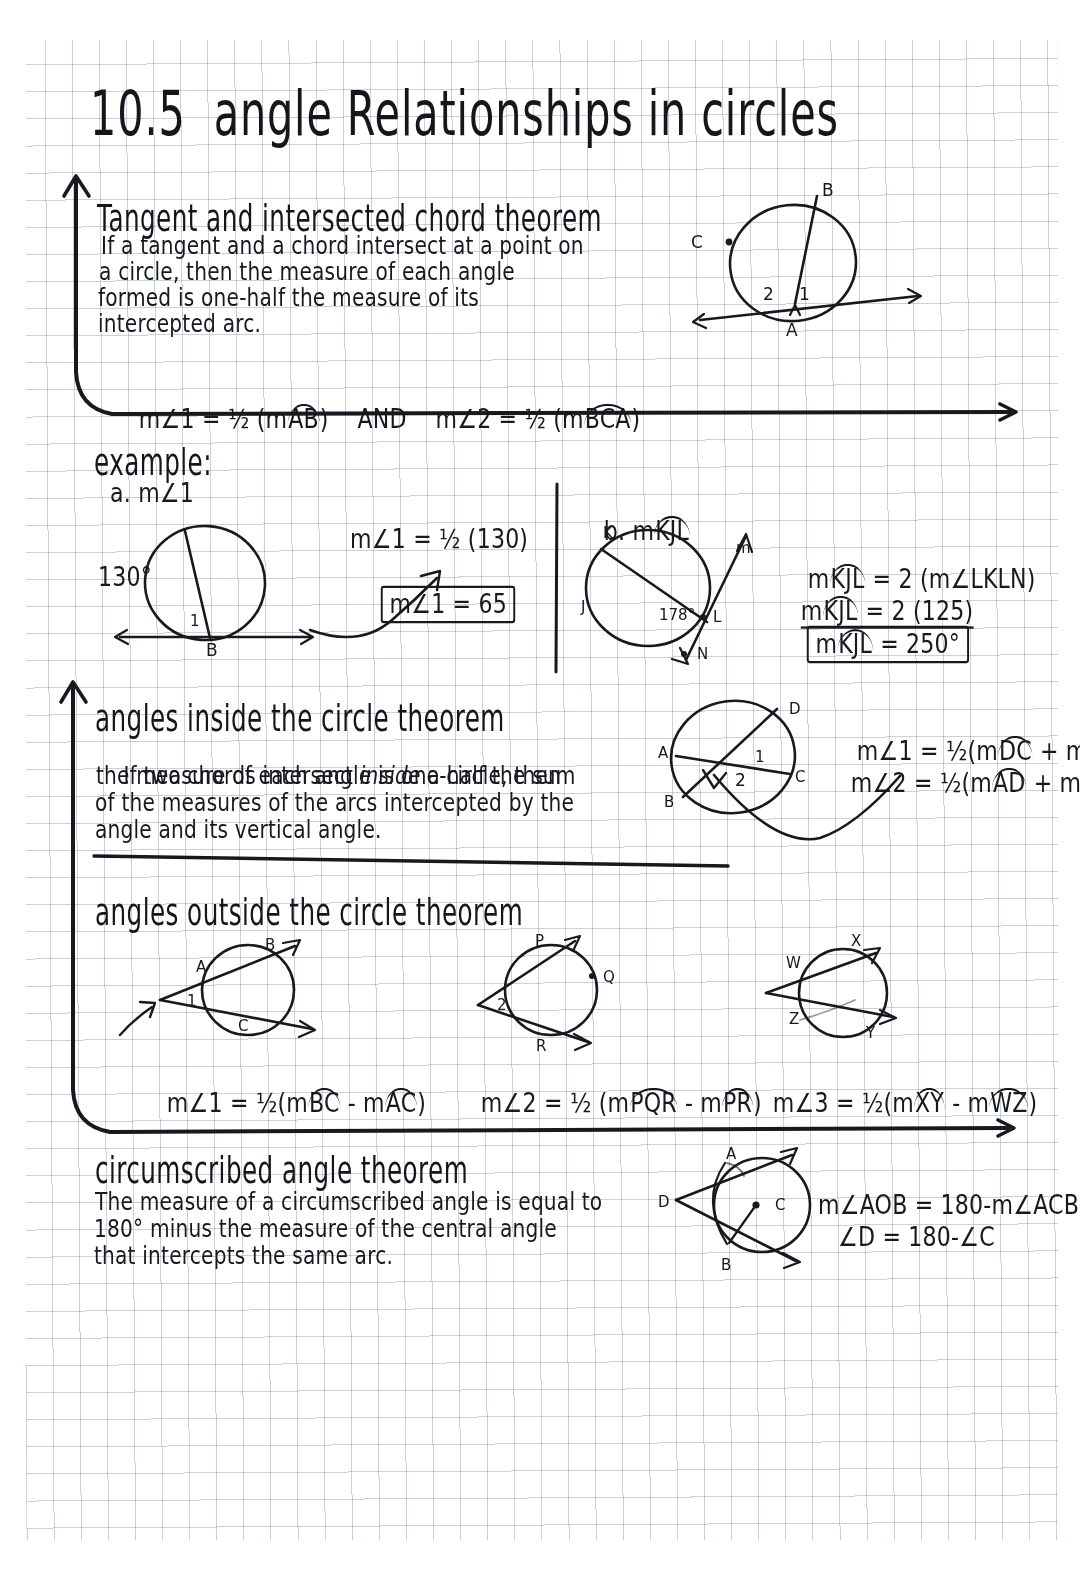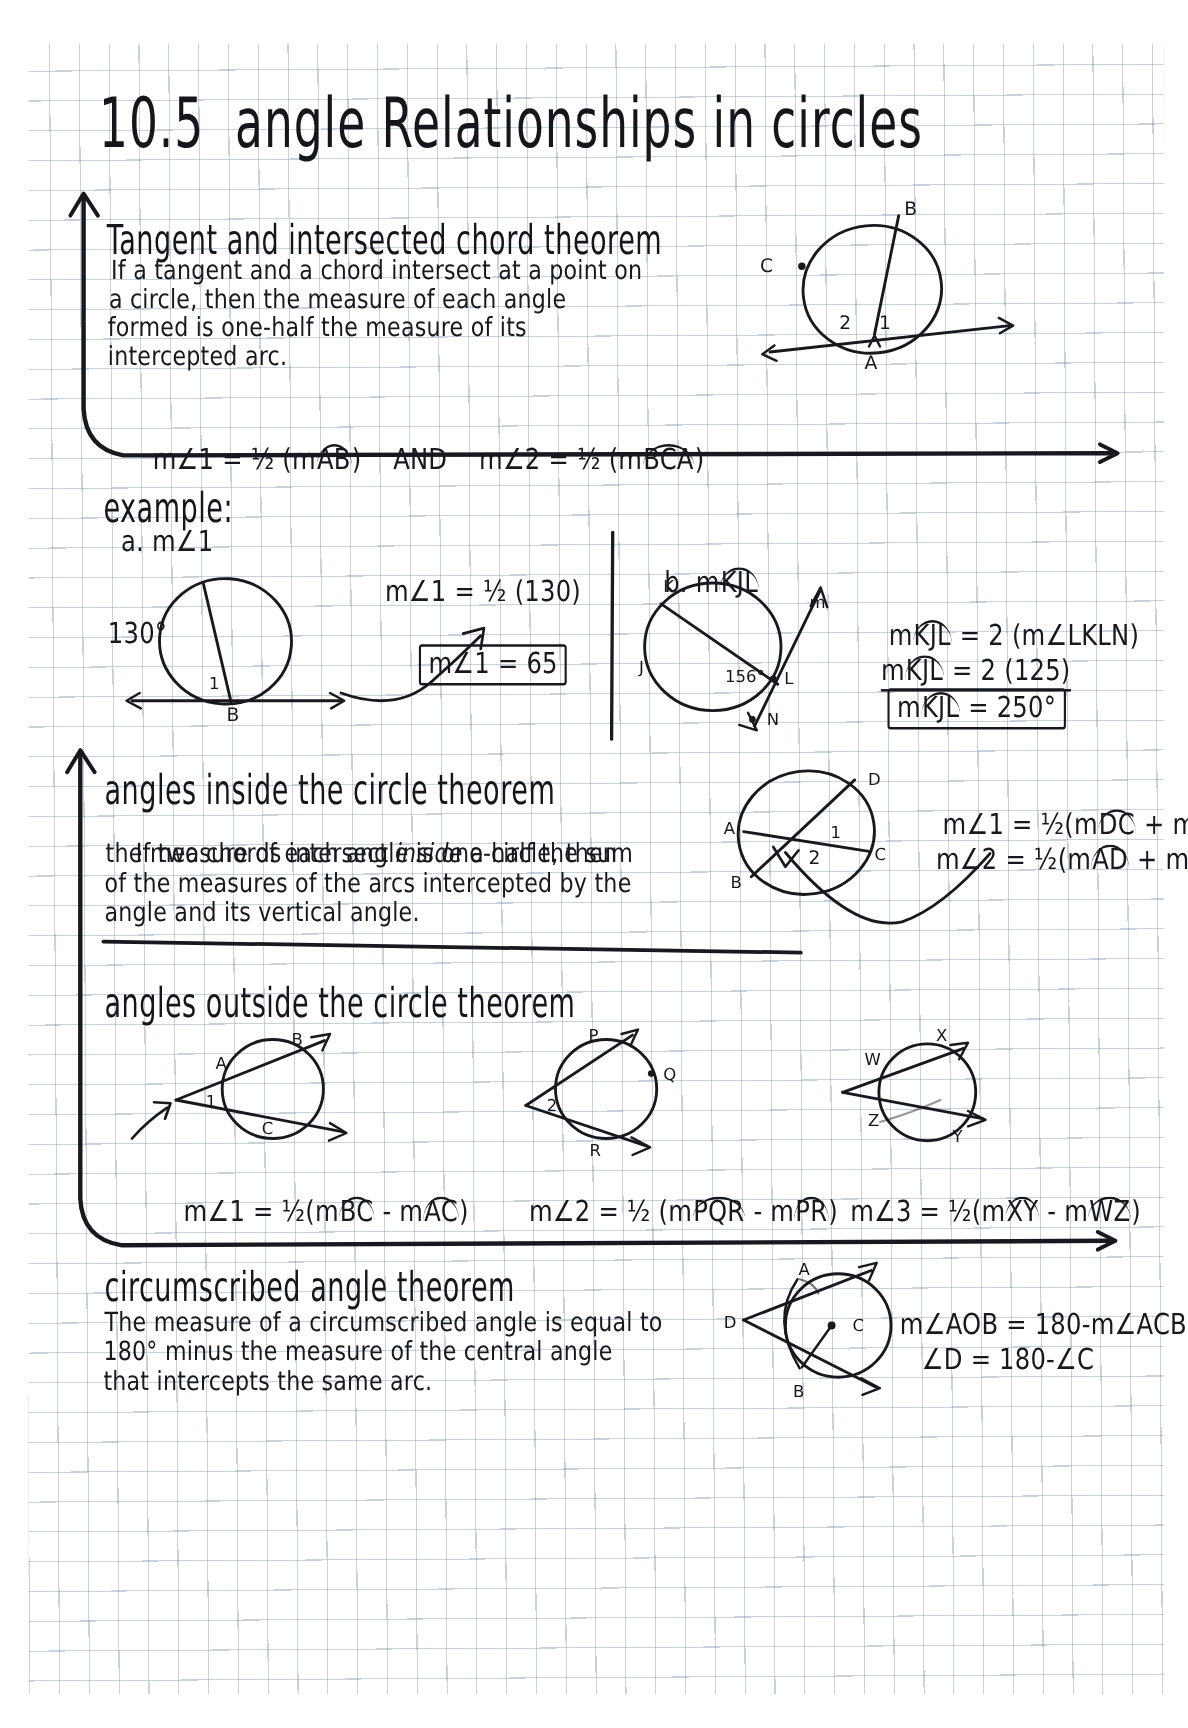--- a/index.html
+++ b/index.html
@@ -204,21 +204,21 @@
   </div>
 
   <div class="t hand big" style="left:575px;top:486px;">
     <span>b. m</span><span class="ovl">KJL</span>
   </div>
   <div class="t lbl sm" style="left:603px;top:524px;">K</div>
   <div class="t lbl sm" style="left:581px;top:598px;">J</div>
   <div class="t lbl sm" style="left:713px;top:608px;">L</div>
   <div class="t lbl sm" style="left:697px;top:645px;">N</div>
   <div class="t lbl sm" style="left:736px;top:539px;">m</div>
-  <div class="t lbl sm" style="left:659px;top:606px;">156°</div>
+  <div class="t lbl sm" style="left:659px;top:606px;">178°</div>
 
   <div class="t hand big" style="left:779px;top:534px;">
     <span>m</span><span class="ovl">KJL</span><span> = 2 (m∠LKLN)</span>
   </div>
   <div class="t hand big" style="left:772px;top:566px;">
     <span class="ul"><span>m</span><span class="ovl">KJL</span><span> = 2 (125)</span></span>
   </div>
   <div class="t hand big" style="left:778px;top:596px;">
     <span class="boxed"><span>m</span><span class="ovl">KJL</span><span> = 250°</span></span>
   </div>

